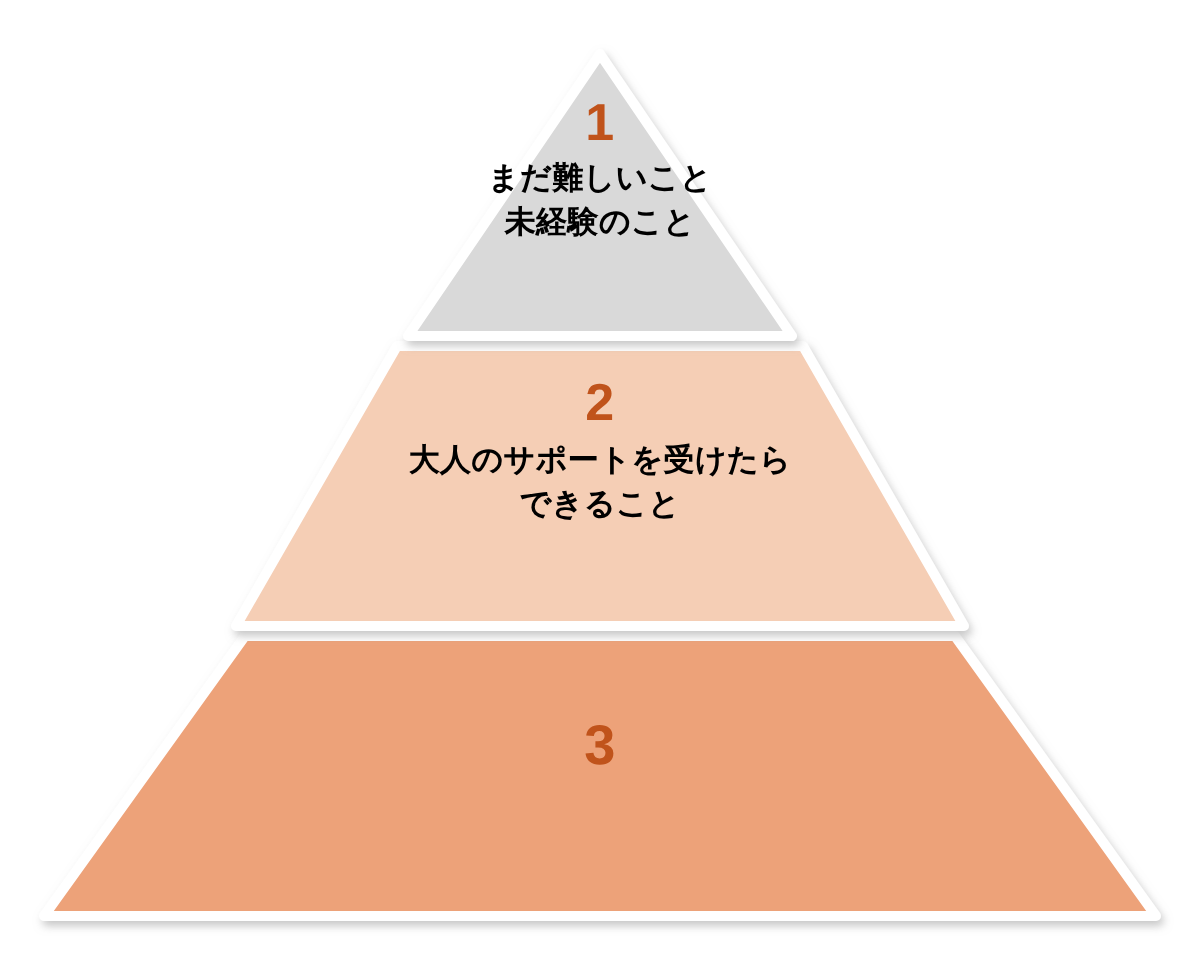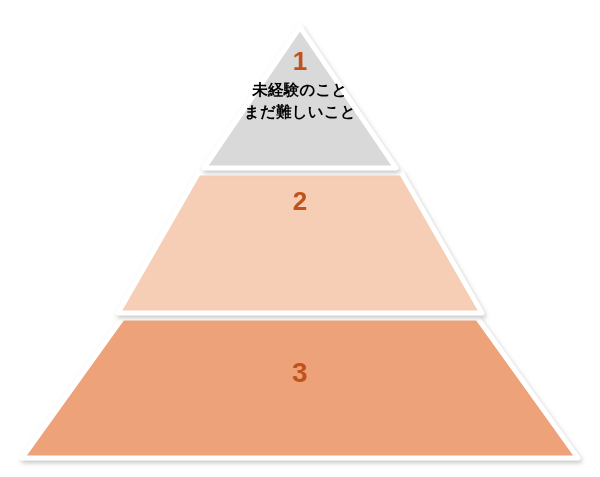--- a/index.html
+++ b/index.html
@@ -99,28 +99,30 @@
     </g>
 
     <g filter="url(#softshadow)">
       <polygon points="300,27 396,168 204,168" fill="#D9D9D9" stroke="#FFFFFF" stroke-width="5" stroke-linejoin="round"></polygon>
     </g>
   </svg>
 
   <div class="tier-text" id="tier1-text" style="color: rgb(0, 0, 0);">
     <span class="tier-number" style="color: rgb(192, 83, 27);">1</span>
     <span class="tier-lines">
+      <span>まだ難しいこと</span>
       <span>未経験のこと</span>
-      <span>まだ難しいこと</span>
     </span>
   </div>
 
   <div class="tier-text" id="tier2-text" style="color: rgb(0, 0, 0);">
     <span class="tier-number" style="color: rgb(192, 83, 27);">2</span>
     <span class="tier-lines">
+      <span>大人のサポートを受けたら</span>
+      <span>できること</span>
     </span>
   </div>
 
   <div class="tier-text" id="tier3-text" style="color: rgb(0, 0, 0);">
     <span class="tier-number" style="color: rgb(192, 83, 27);">3</span>
   </div>
 
 </div>
 
 </body></html>

